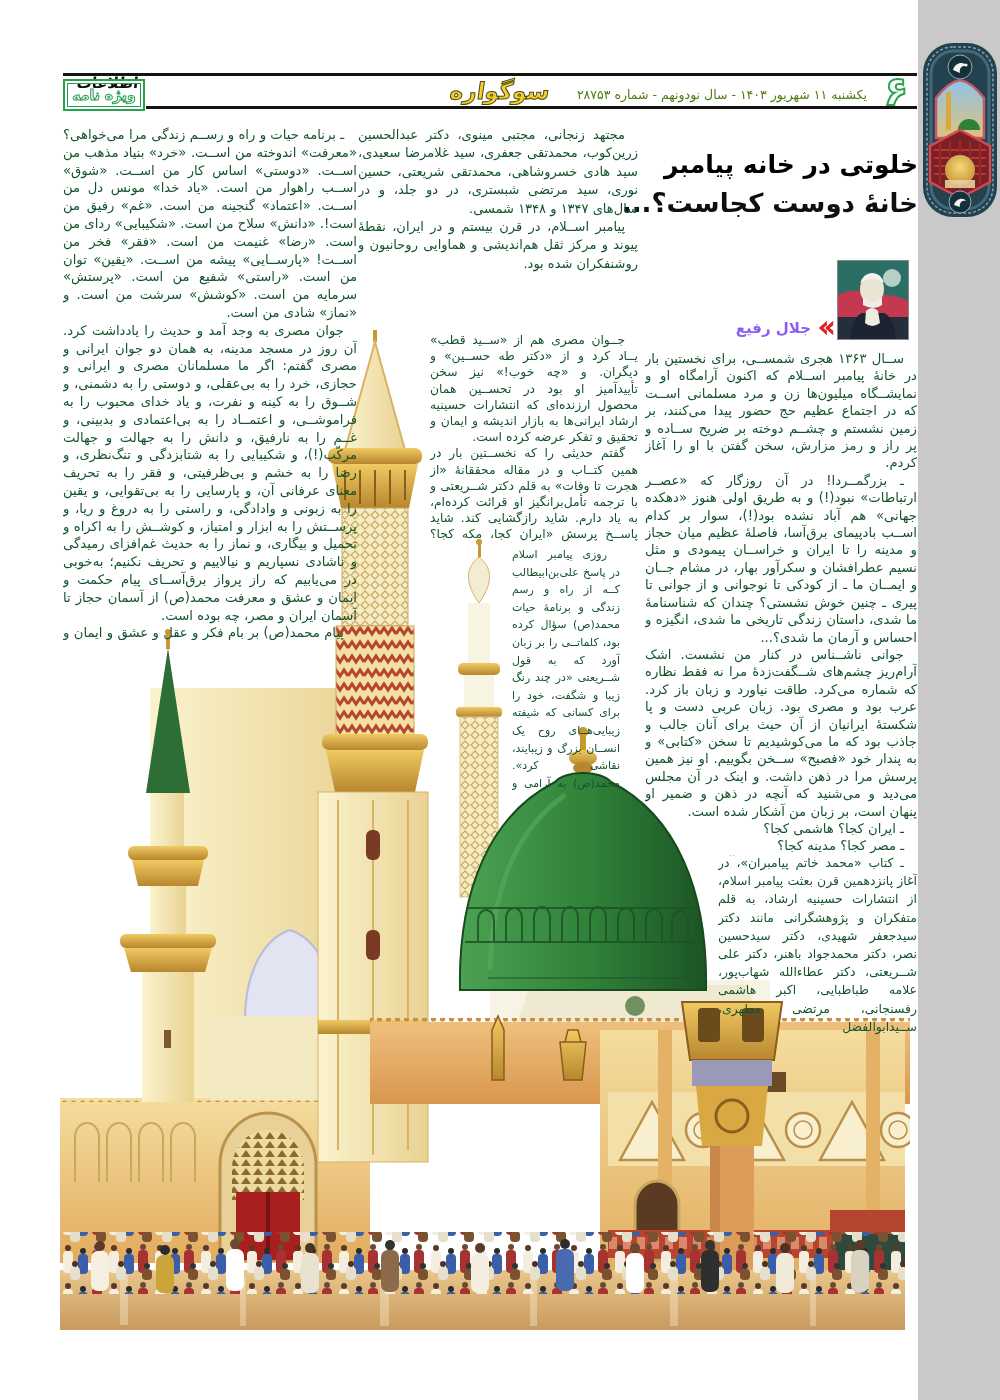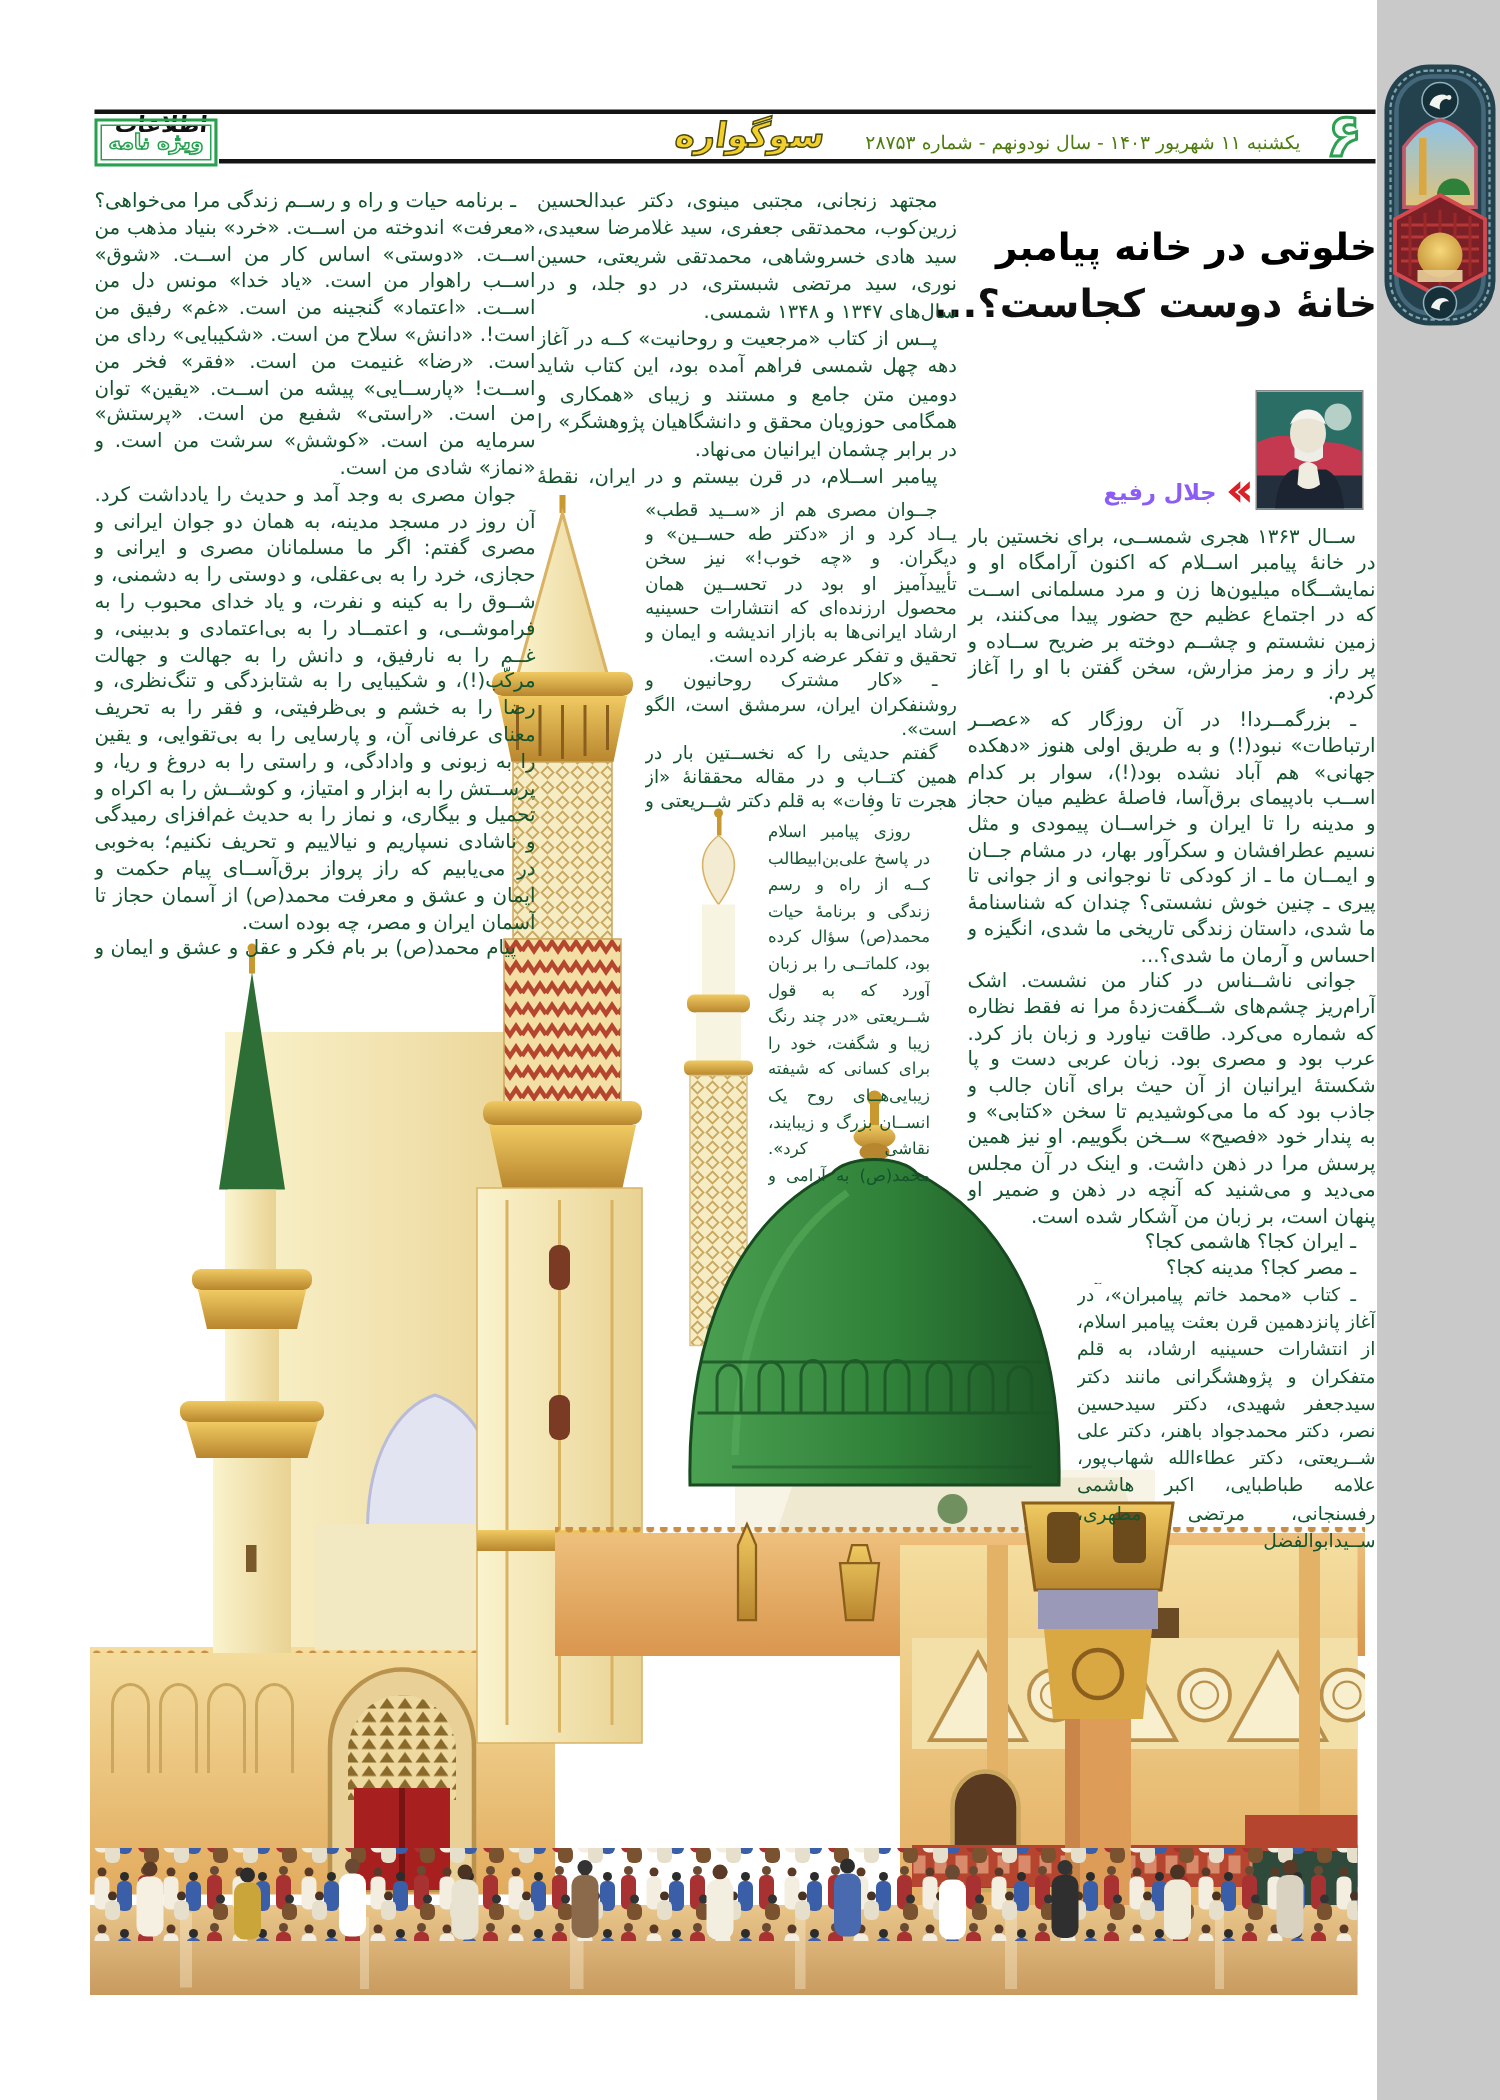--- a/index.html
+++ b/index.html
@@ -365,26 +365,24 @@
     <p>جوانی ناشــناس در کنار من نشست. اشک آرام‌ریز چشم‌های شــگفت‌زدهٔ مرا نه فقط نظاره که شماره می‌کرد. طاقت نیاورد و زبان باز کرد. عرب بود و مصری بود. زبان عربی دست و پا شکستهٔ ایرانیان از آن حیث برای آنان جالب و جاذب بود که ما می‌کوشیدیم تا سخن «کتابی» و به پندار خود «فصیح» ســخن بگوییم. او نیز همین پرسش مرا در ذهن داشت. و اینک در آن مجلس می‌دید و می‌شنید که آنچه در ذهن و ضمیر او پنهان است، بر زبان من آشکار شده است.</p>
     <p>ـ ایران کجا؟ هاشمی کجا؟</p>
     <p>ـ مصر کجا؟ مدینه کجا؟</p>
     <p>نام دکتر علی شــریعتی برایش آشــنا بود. کتابی به نام «العودة الی الذات» را که ترجمهٔ «بازگشــت به خویش» اســت خوانده بود و می‌دانست که نام نویسنده‌اش شریعتی ایرانی است.</p>
   </div>
 <div class="abs col seg-r-b">
     <p>ـ کتاب «محمد خاتم پیامبران»، در آغاز پانزدهمین قرن بعثت پیامبر اسلام، از انتشارات حسینیه ارشاد، به قلم متفکران و پژوهشگرانی مانند دکتر سیدجعفر شهیدی، دکتر سیدحسین نصر، دکتر محمدجواد باهنر، دکتر علی شــریعتی، دکتر عطاءالله شهاب‌پور، علامه طباطبایی، اکبر هاشمی رفسنجانی، مرتضی مطهری،   ســیدابوالفضل</p>
   </div>
 <div class="abs col seg-m-a">
     <p>مجتهد زنجانی، مجتبی مینوی، دکتر عبدالحسین زرین‌کوب، محمدتقی جعفری، سید غلامرضا سعیدی، سید هادی خسروشاهی، محمدتقی شریعتی، حسین نوری، سید مرتضی شبستری، در دو جلد، و در سال‌های ۱۳۴۷ و ۱۳۴۸ شمسی.</p>
-    <p>پــس از کتاب «مرجعیت و روحانیت» کــه در آغاز دهه چهل شمسی فراهم آمده بود، این کتاب شاید دومین متن جامع و مستند و زیبای «همکاری و همگامی حوزویان محقق و دانشگاهیان پژوهشگر» را در برابر چشمان ایرانیان می‌نهاد.</p>
     <p>پیامبر اســلام، در قرن بیستم و در ایران، نقطهٔ پیوند و مرکز ثقل هم‌اندیشی و هماوایی روحانیون و روشنفکران شده بود.</p>
   </div>
 <div class="abs col seg-m-b">
     <p>جــوان مصری هم از «ســید قطب» یــاد کرد و از «دکتر طه حســین» و دیگران. و «چه خوب!» نیز سخن تأییدآمیز او بود در تحســین همان محصول ارزنده‌ای که انتشارات حسینیه ارشاد ایرانی‌ها به بازار اندیشه و ایمان و تحقیق و تفکر عرضه کرده است.</p>
-    <p>ـ «کار مشترک روحانیون و روشنفکران ایران، سرمشق است، الگو است».</p>
     <p>گفتم حدیثی را که نخســتین بار در همین کتــاب و در مقاله محققانهٔ «از هجرت تا وفات» به قلم دکتر شــریعتی و با ترجمه تأمل‌برانگیز او قرائت کرده‌ام، به یاد دارم. شاید رازگشایی کند. شاید پاســخ پرسش «ایران کجا، مکه کجا؟ مصر کجا، مدینه کجا؟» نیز باشد.</p>
   </div>
 <div class="abs col seg-m-c">
     <p>روزی پیامبر اسلام در پاسخ علی‌بن‌ابیطالب کــه از راه و رسم زندگی و برنامهٔ حیات محمد(ص) سؤال کرده بود، کلماتــی را بر زبان آورد که به قول شــریعتی «در چند رنگ زیبا و شگفت، خود را برای کسانی که شیفته زیبایی‌هــای روح یک انســان بزرگ و زیبایند، نقاشی کرد». محمد(ص) به آرامی و زیبایی گفت:</p>
   </div>
 <div class="abs col seg-l-a">
   <span><p>ـ برنامه حیات و راه و رســم زندگی مرا می‌خواهی؟ «معرفت» اندوخته من اســت. «خرد» بنیاد مذهب من اســت. «دوستی» اساس کار من اســت. «شوق» اســب راهوار من است. «یاد خدا» مونس دل من اســت. «اعتماد» گنجینه من است. «غم» رفیق من است!. «دانش» سلاح من است. «شکیبایی» ردای من است. «رضا» غنیمت من است. «فقر» فخر من اســت! «پارســایی» پیشه من اســت. «یقین» توان من است. «راستی» شفیع من است. «پرستش» سرمایه من است. «کوشش» سرشت من است. و «نماز» شادی من است.</p><p>جوان مصری به وجد آمد و حدیث را یادداشت کرد. آن روز در مسجد مدینه، به همان دو جوان ایرانی و مصری گفتم: اگر ما مسلمانان مصری و ایرانی و حجازی، خرد را به بی‌عقلی، و دوستی را به دشمنی، و شــوق را به کینه و نفرت، و یاد خدای محبوب را به فراموشــی، و اعتمــاد را به بی‌اعتمادی و بدبینی، و غــم را به نارفیق، و دانش را به جهالت و جهالت مرکّب(!)، و شکیبایی را به شتابزدگی و تنگ‌نظری، و رضا را به خشم و بی‌ظرفیتی، و فقر را به تحریف معنای عرفانی آن، و پارسایی را به بی‌تقوایی، و یقین را به زبونی و وادادگی، و راستی را به دروغ و ریا، و پرســتش را به ابزار و امتیاز، و کوشــش را به اکراه و تحمیل و بیگاری، و نماز را به حدیث غم‌افزای رمیدگی و ناشادی نسپاریم و نیالاییم و تحریف نکنیم؛ به‌خوبی در می‌یابیم که راز پرواز برق‌آســای پیام حکمت و ایمان و عشق و معرفت محمد(ص) از آسمان حجاز تا آسمان ایران و مصر، چه بوده است.</p><p>پیام محمد(ص) بر بام فکر و عقل و عشق و ایمان و معرفت برآمد و همه جا آمد و آمد و آمد و پرسید: «خانهٔ دوست کجاست؟». اندیشه و عشق، سریع‌ترین پرواز را دارد. اندیشه و عشق، از هر در و دروازه و دیوار و مانع و مشکلی عبور می‌کند. و عبور کرد. و در خانهٔ من و شما و در نهانخانهٔ دل من و شما نشست.</p></span>
   
   
 </div>

